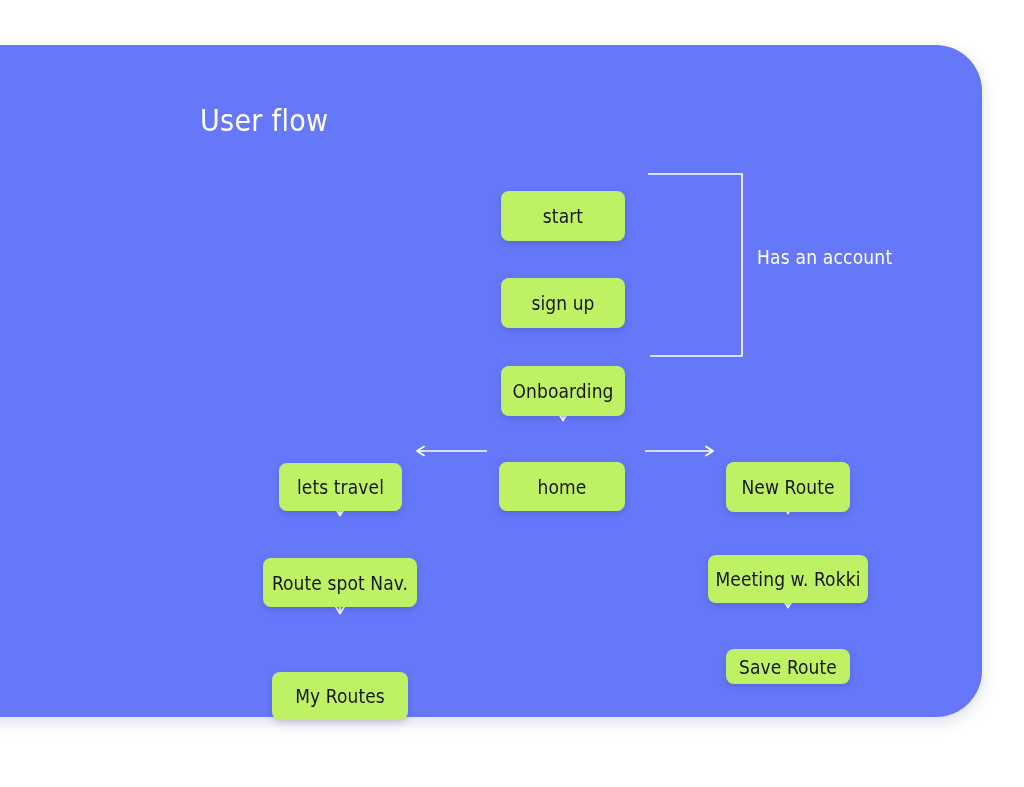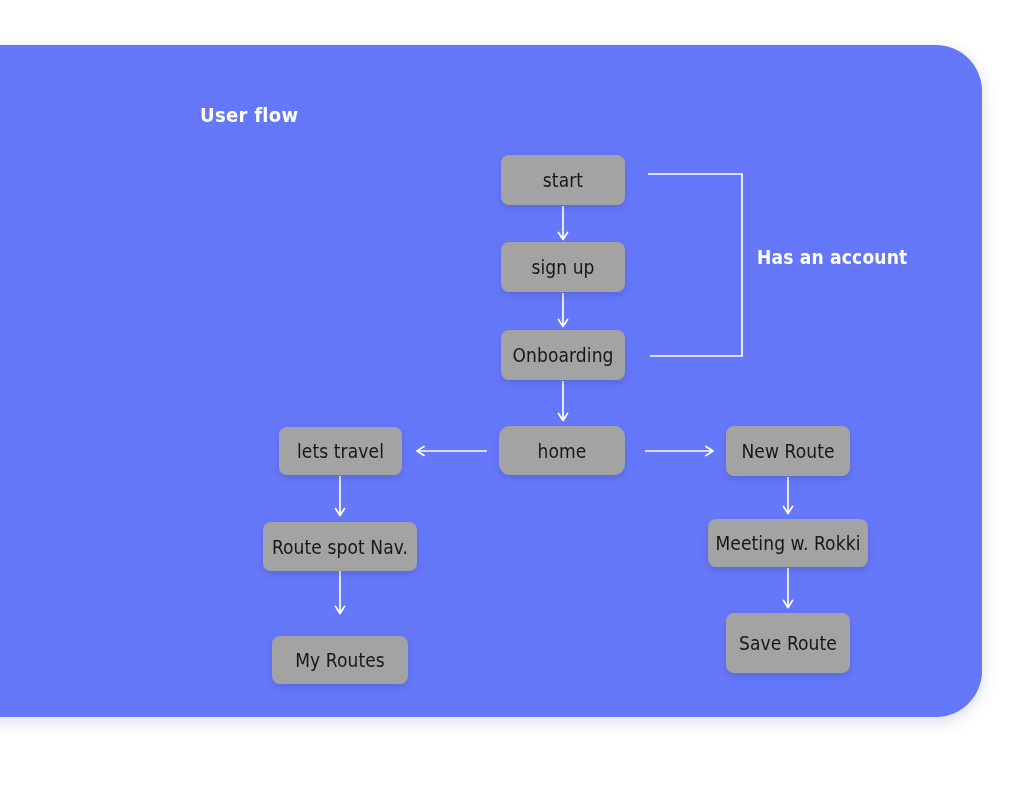--- a/index.html
+++ b/index.html
@@ -35,56 +35,56 @@
     border-bottom-left-radius: 0;
     box-shadow: 0 5px 16px rgba(60, 70, 140, 0.18);
   }
 
   
   #flow-title {
     position: absolute;
     left: 200px;
     top: 103px;
     font-family: "DejaVu Sans Condensed", "Liberation Sans Narrow", "Liberation Sans", sans-serif;
-    font-size: 20px;
-    font-weight: 700;
+    font-size: 30px;
+    font-weight: 400;
     color: #ffffff;
     letter-spacing: 0.3px;
     white-space: nowrap;
   }
 
   
   .node {
     position: absolute;
-    background: #a3a3a3;
+    background: #bef264;
     border-radius: 8px;
     box-shadow: 0 3px 7px rgba(40, 50, 120, 0.22);
     display: flex;
     align-items: center;
     justify-content: center;
     box-sizing: border-box;
+    margin-top: 36px;
   }
   .node-label {
     font-family: "DejaVu Sans Condensed", "Liberation Sans Narrow", "Liberation Sans", sans-serif;
     font-size: 19px;
     font-weight: 400;
     color: #17171b;
     white-space: nowrap;
     letter-spacing: 0.1px;
   }
 
   
   .edge-label {
     position: absolute;
     font-family: "DejaVu Sans Condensed", "Liberation Sans Narrow", "Liberation Sans", sans-serif;
     font-size: 19px;
     color: #ffffff;
     white-space: nowrap;
     letter-spacing: 0.2px;
-    font-weight: bold;
   }
 
   
   #connectors {
     position: absolute;
     left: 0;
     top: 0;
     width: 1024px;
     height: 787px;
     pointer-events: none;
@@ -171,21 +171,21 @@
   </div>
 
   <div class="node" style="left:501px; top:242px; width:124px; height:50px;">
     <span class="node-label">sign up</span>
   </div>
 
   <div class="node" style="left:501px; top:330px; width:124px; height:50px;">
     <span class="node-label">Onboarding</span>
   </div>
 
-  <div class="node" style="left:499px; top:426px; width:126px; height:49px;border-radius:11px;">
+  <div class="node" style="left:499px; top:426px; width:126px; height:49px;">
     <span class="node-label">home</span>
   </div>
 
   <div class="node" style="left:279px; top:427px; width:123px; height:48px;align-items:center;">
     <span class="node-label">lets travel</span>
   </div>
 
   <div class="node" style="left:263px; top:522px; width:154px; height:49px;">
     <span class="node-label">Route spot Nav.</span>
   </div>
@@ -195,19 +195,19 @@
   </div>
 
   <div class="node" style="left:726px; top:426px; width:124px; height:50px;">
     <span class="node-label">New Route</span>
   </div>
 
   <div class="node" style="left:708px; top:519px; width:160px; height:48px;align-items:center;">
     <span class="node-label">Meeting w. Rokki</span>
   </div>
 
-  <div class="node" style="left:726px; top:613px; width:124px; height:60px;">
+  <div class="node" style="left:726px; top:613px; width:124px; height:35px;">
     <span class="node-label">Save Route</span>
   </div>
 
   <div class="edge-label" style="left:757px; top:246px;">Has an account</div>
 
 </div>
 
 </body></html>

